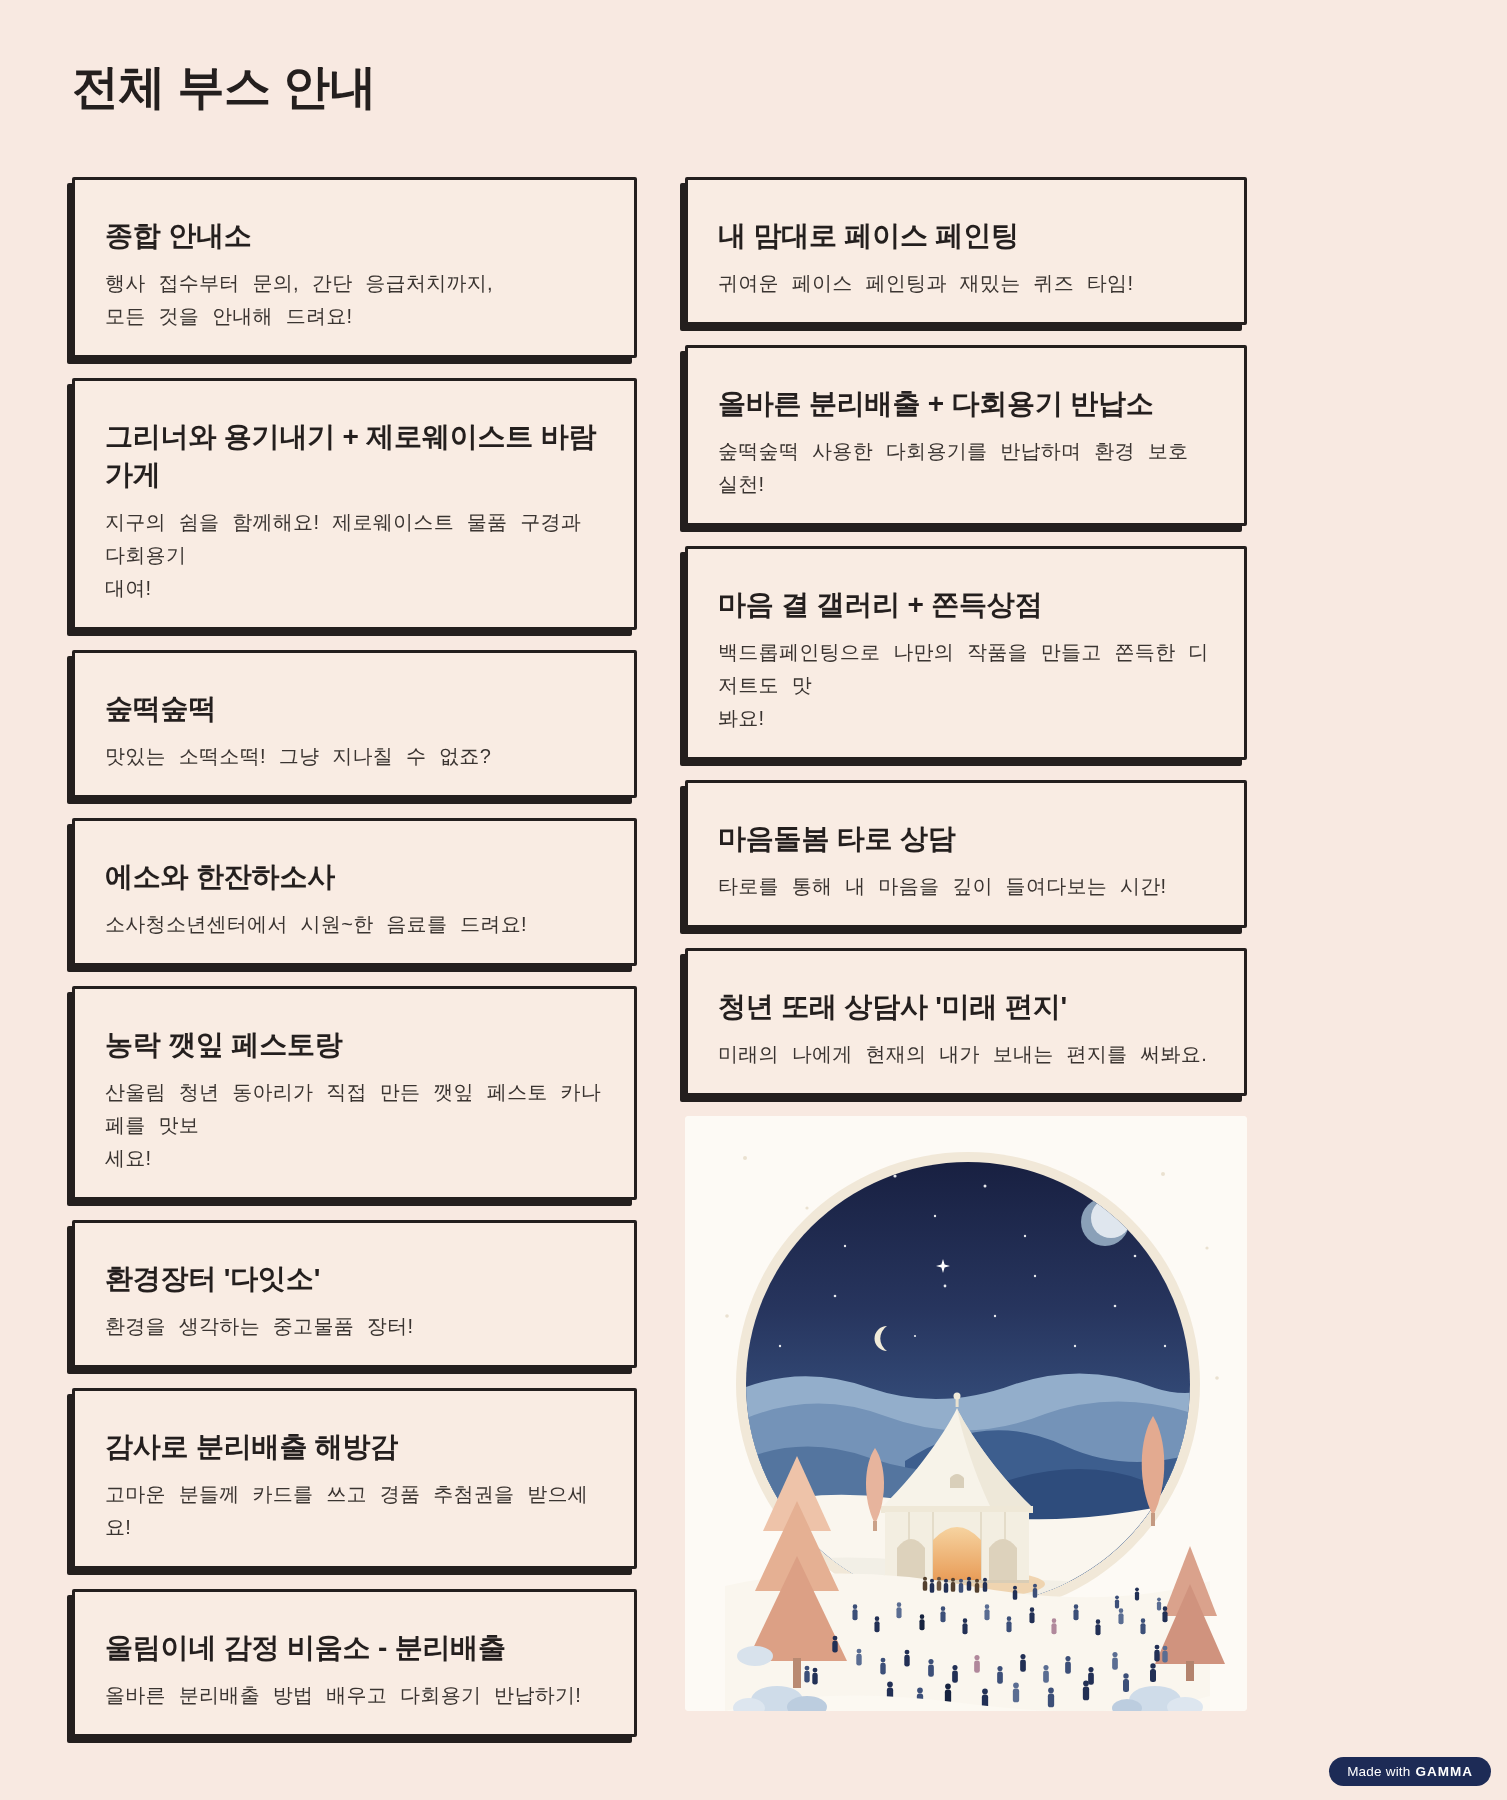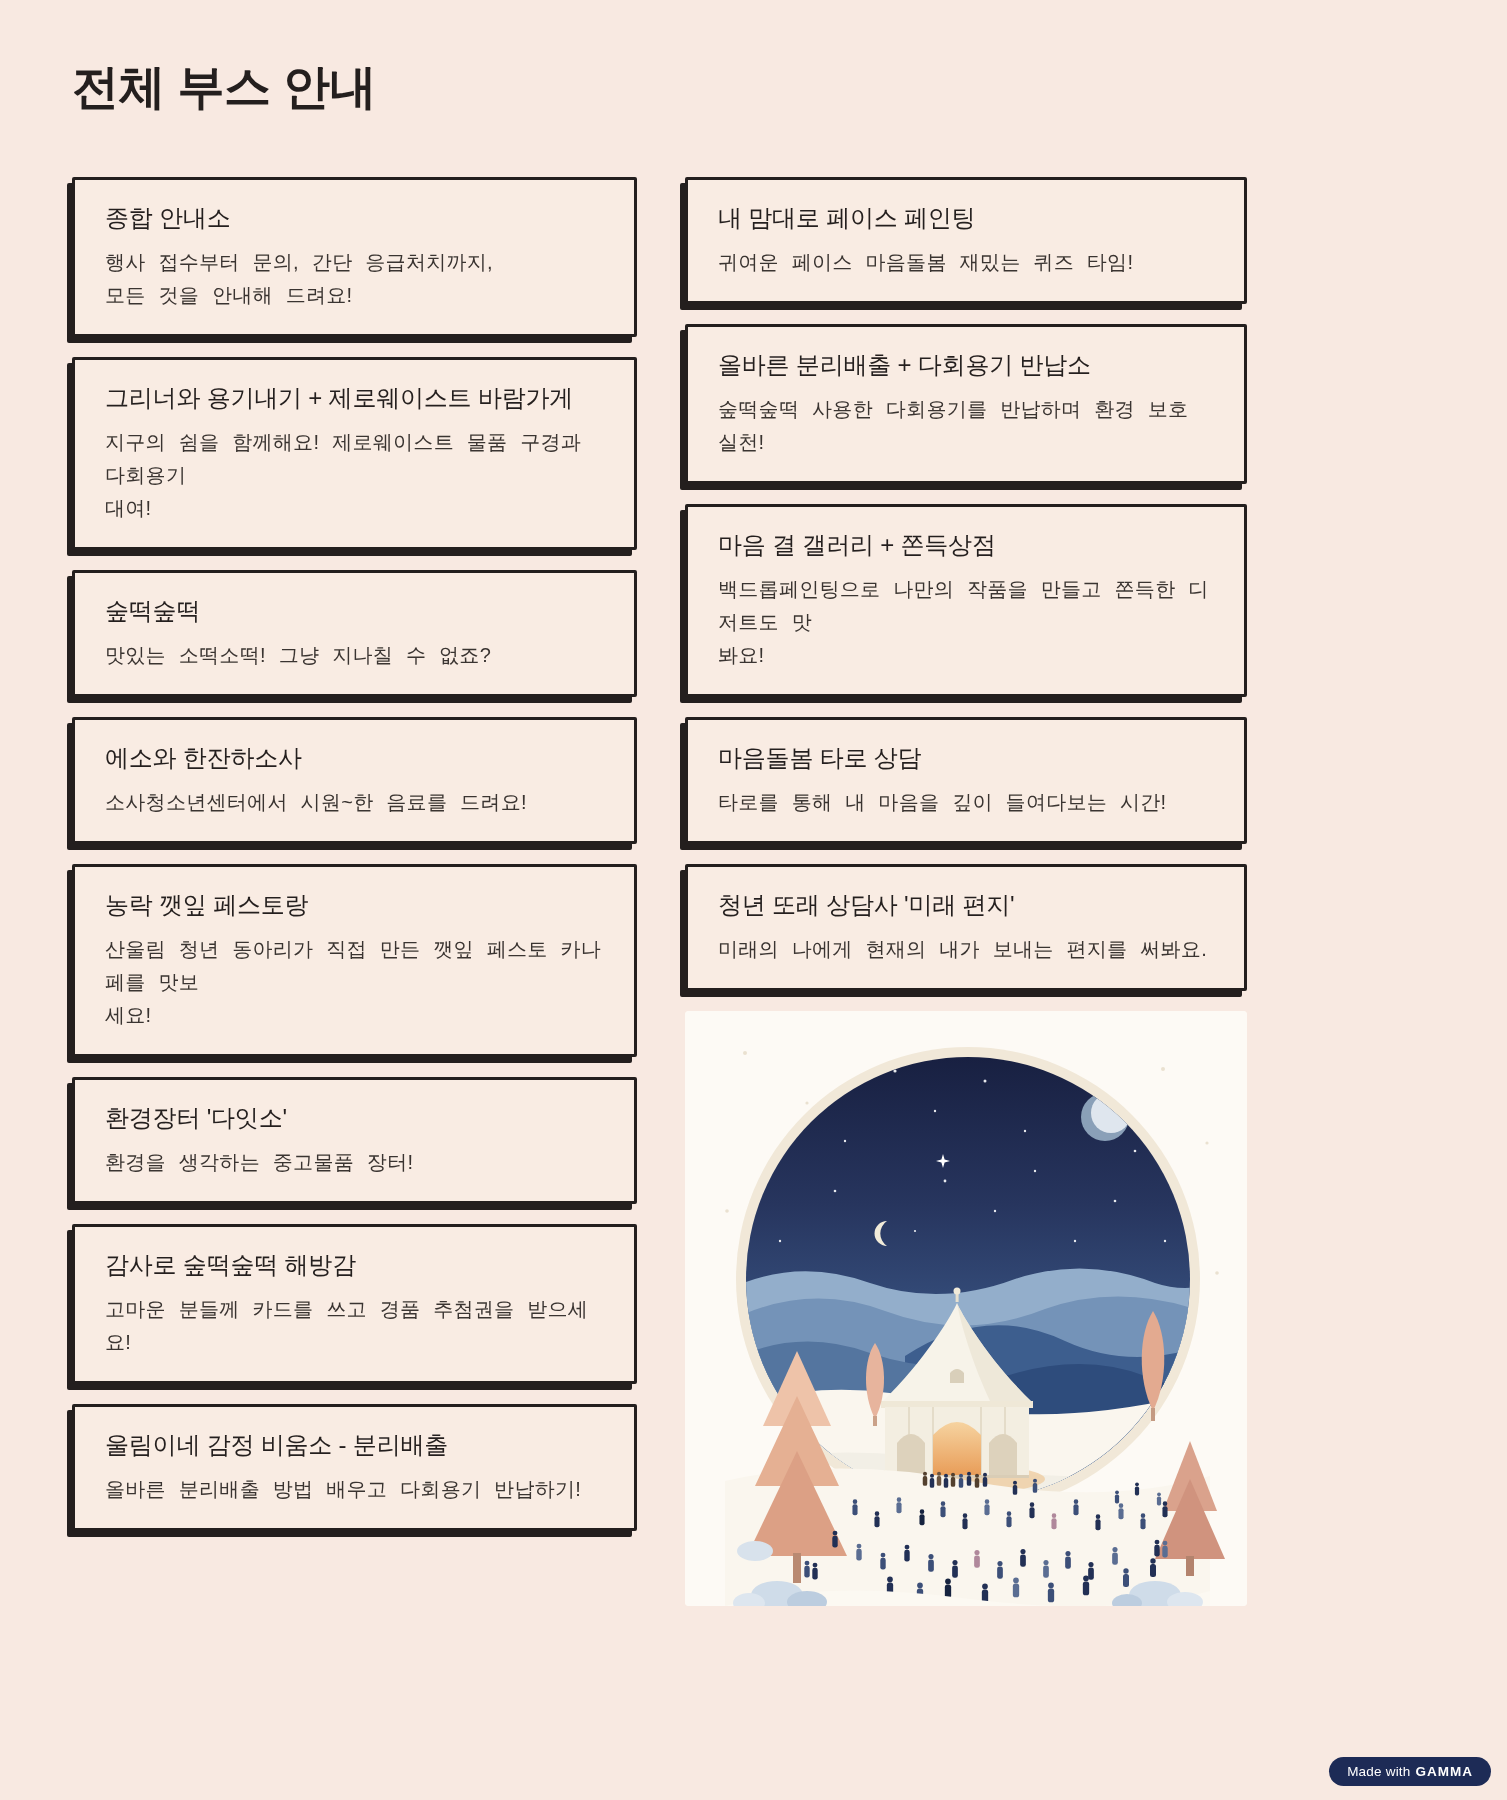--- a/index.html
+++ b/index.html
@@ -38,23 +38,23 @@
   }
   .col{display:flex;flex-direction:column;gap:20px;}
   .card{
     background:var(--card-bg);
     border:3px solid var(--ink);
     box-shadow:-5px 6px 0 0 var(--ink);
     border-radius:2px;
     padding:22px 30px;
   }
   .card-title{
-    margin:0 0 12px;
-    font-size:24px;
-    font-weight:400;
+    margin:15px 0 12px;
+    font-size:28px;
+    font-weight:700;
     letter-spacing:-0.2px;
     color:var(--ink);
   }
   .card-desc{
     margin:0;
     font-size:20px;
     line-height:1.65;
     color:var(--desc-ink);
     word-spacing:7px;
     letter-spacing:0.3px;
@@ -109,33 +109,33 @@
       <section class="card">
         <h2 class="card-title">농락 깻잎 페스토랑</h2>
         <p class="card-desc">산울림 청년 동아리가 직접 만든 깻잎 페스토 카나페를 맛보
 세요!</p>
       </section>
       <section class="card">
         <h2 class="card-title">환경장터 '다잇소'</h2>
         <p class="card-desc">환경을 생각하는 중고물품 장터!</p>
       </section>
       <section class="card">
-        <h2 class="card-title">감사로 숲떡숲떡 해방감</h2>
+        <h2 class="card-title">감사로 분리배출 해방감</h2>
         <p class="card-desc">고마운 분들께 카드를 쓰고 경품 추첨권을 받으세요!</p>
       </section>
       <section class="card">
         <h2 class="card-title">울림이네 감정 비움소 - 분리배출</h2>
         <p class="card-desc">올바른 분리배출 방법 배우고 다회용기 반납하기!</p>
       </section>
     </div>
 
     <div class="col">
       <section class="card">
         <h2 class="card-title">내 맘대로 페이스 페인팅</h2>
-        <p class="card-desc">귀여운 페이스 마음돌봄 재밌는 퀴즈 타임!</p>
+        <p class="card-desc">귀여운 페이스 페인팅과 재밌는 퀴즈 타임!</p>
       </section>
       <section class="card">
         <h2 class="card-title">올바른 분리배출 + 다회용기 반납소</h2>
         <p class="card-desc">숲떡숲떡 사용한 다회용기를 반납하며 환경 보호 실천!</p>
       </section>
       <section class="card">
         <h2 class="card-title">마음 결 갤러리 + 쫀득상점</h2>
         <p class="card-desc">백드롭페인팅으로 나만의 작품을 만들고 쫀득한 디저트도 맛
 봐요!</p>
       </section>

